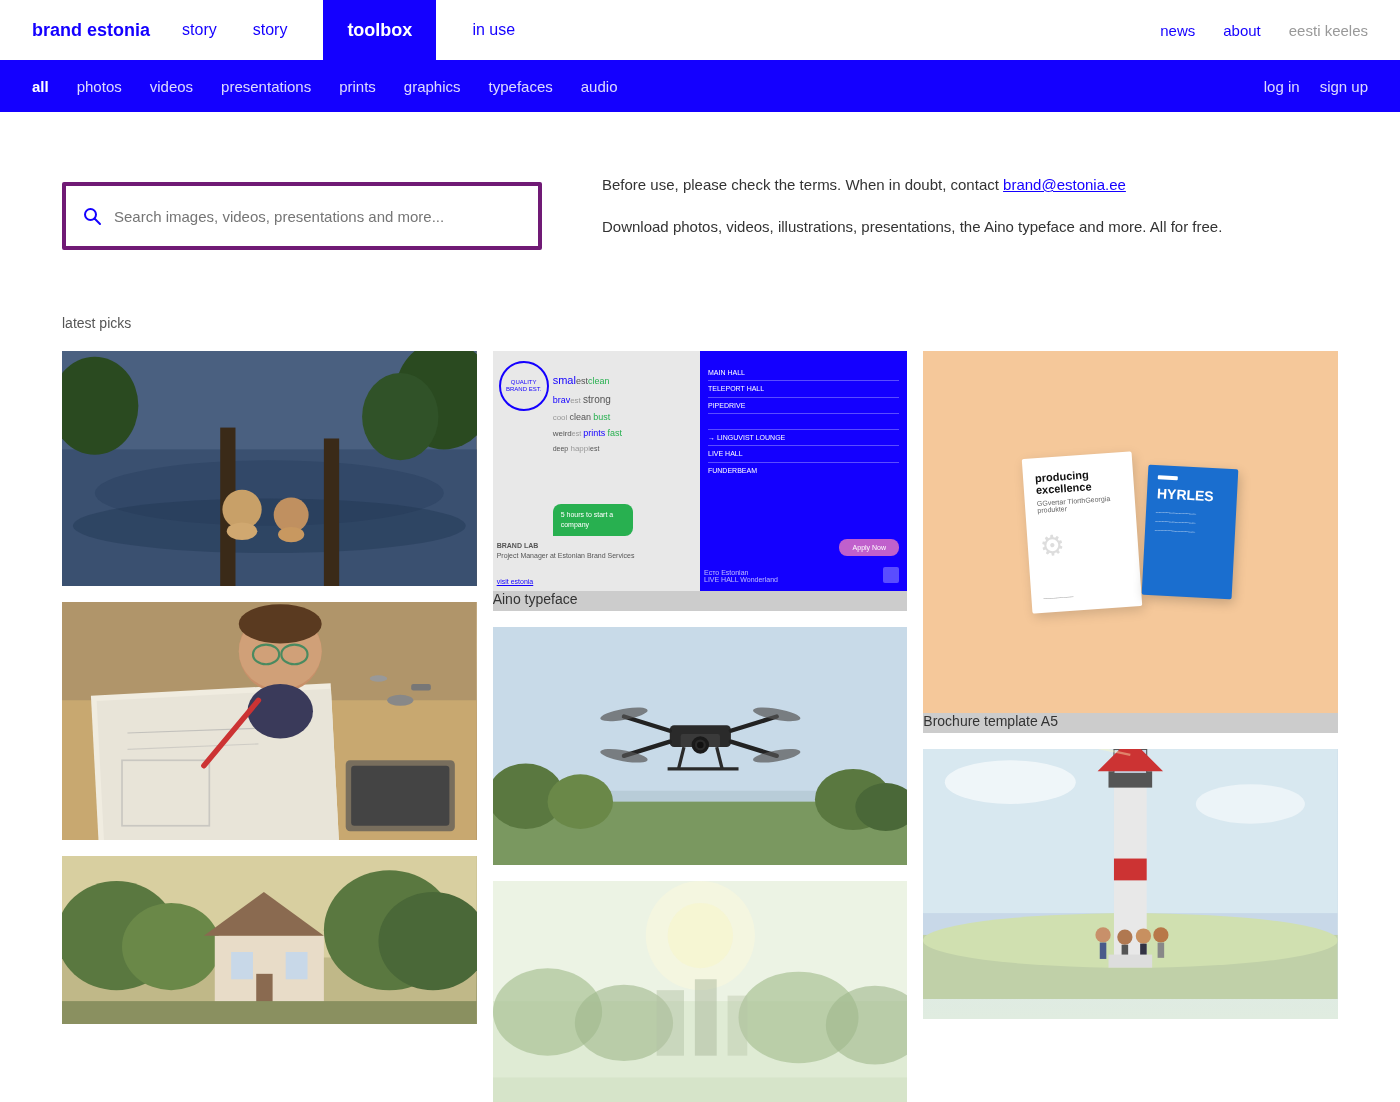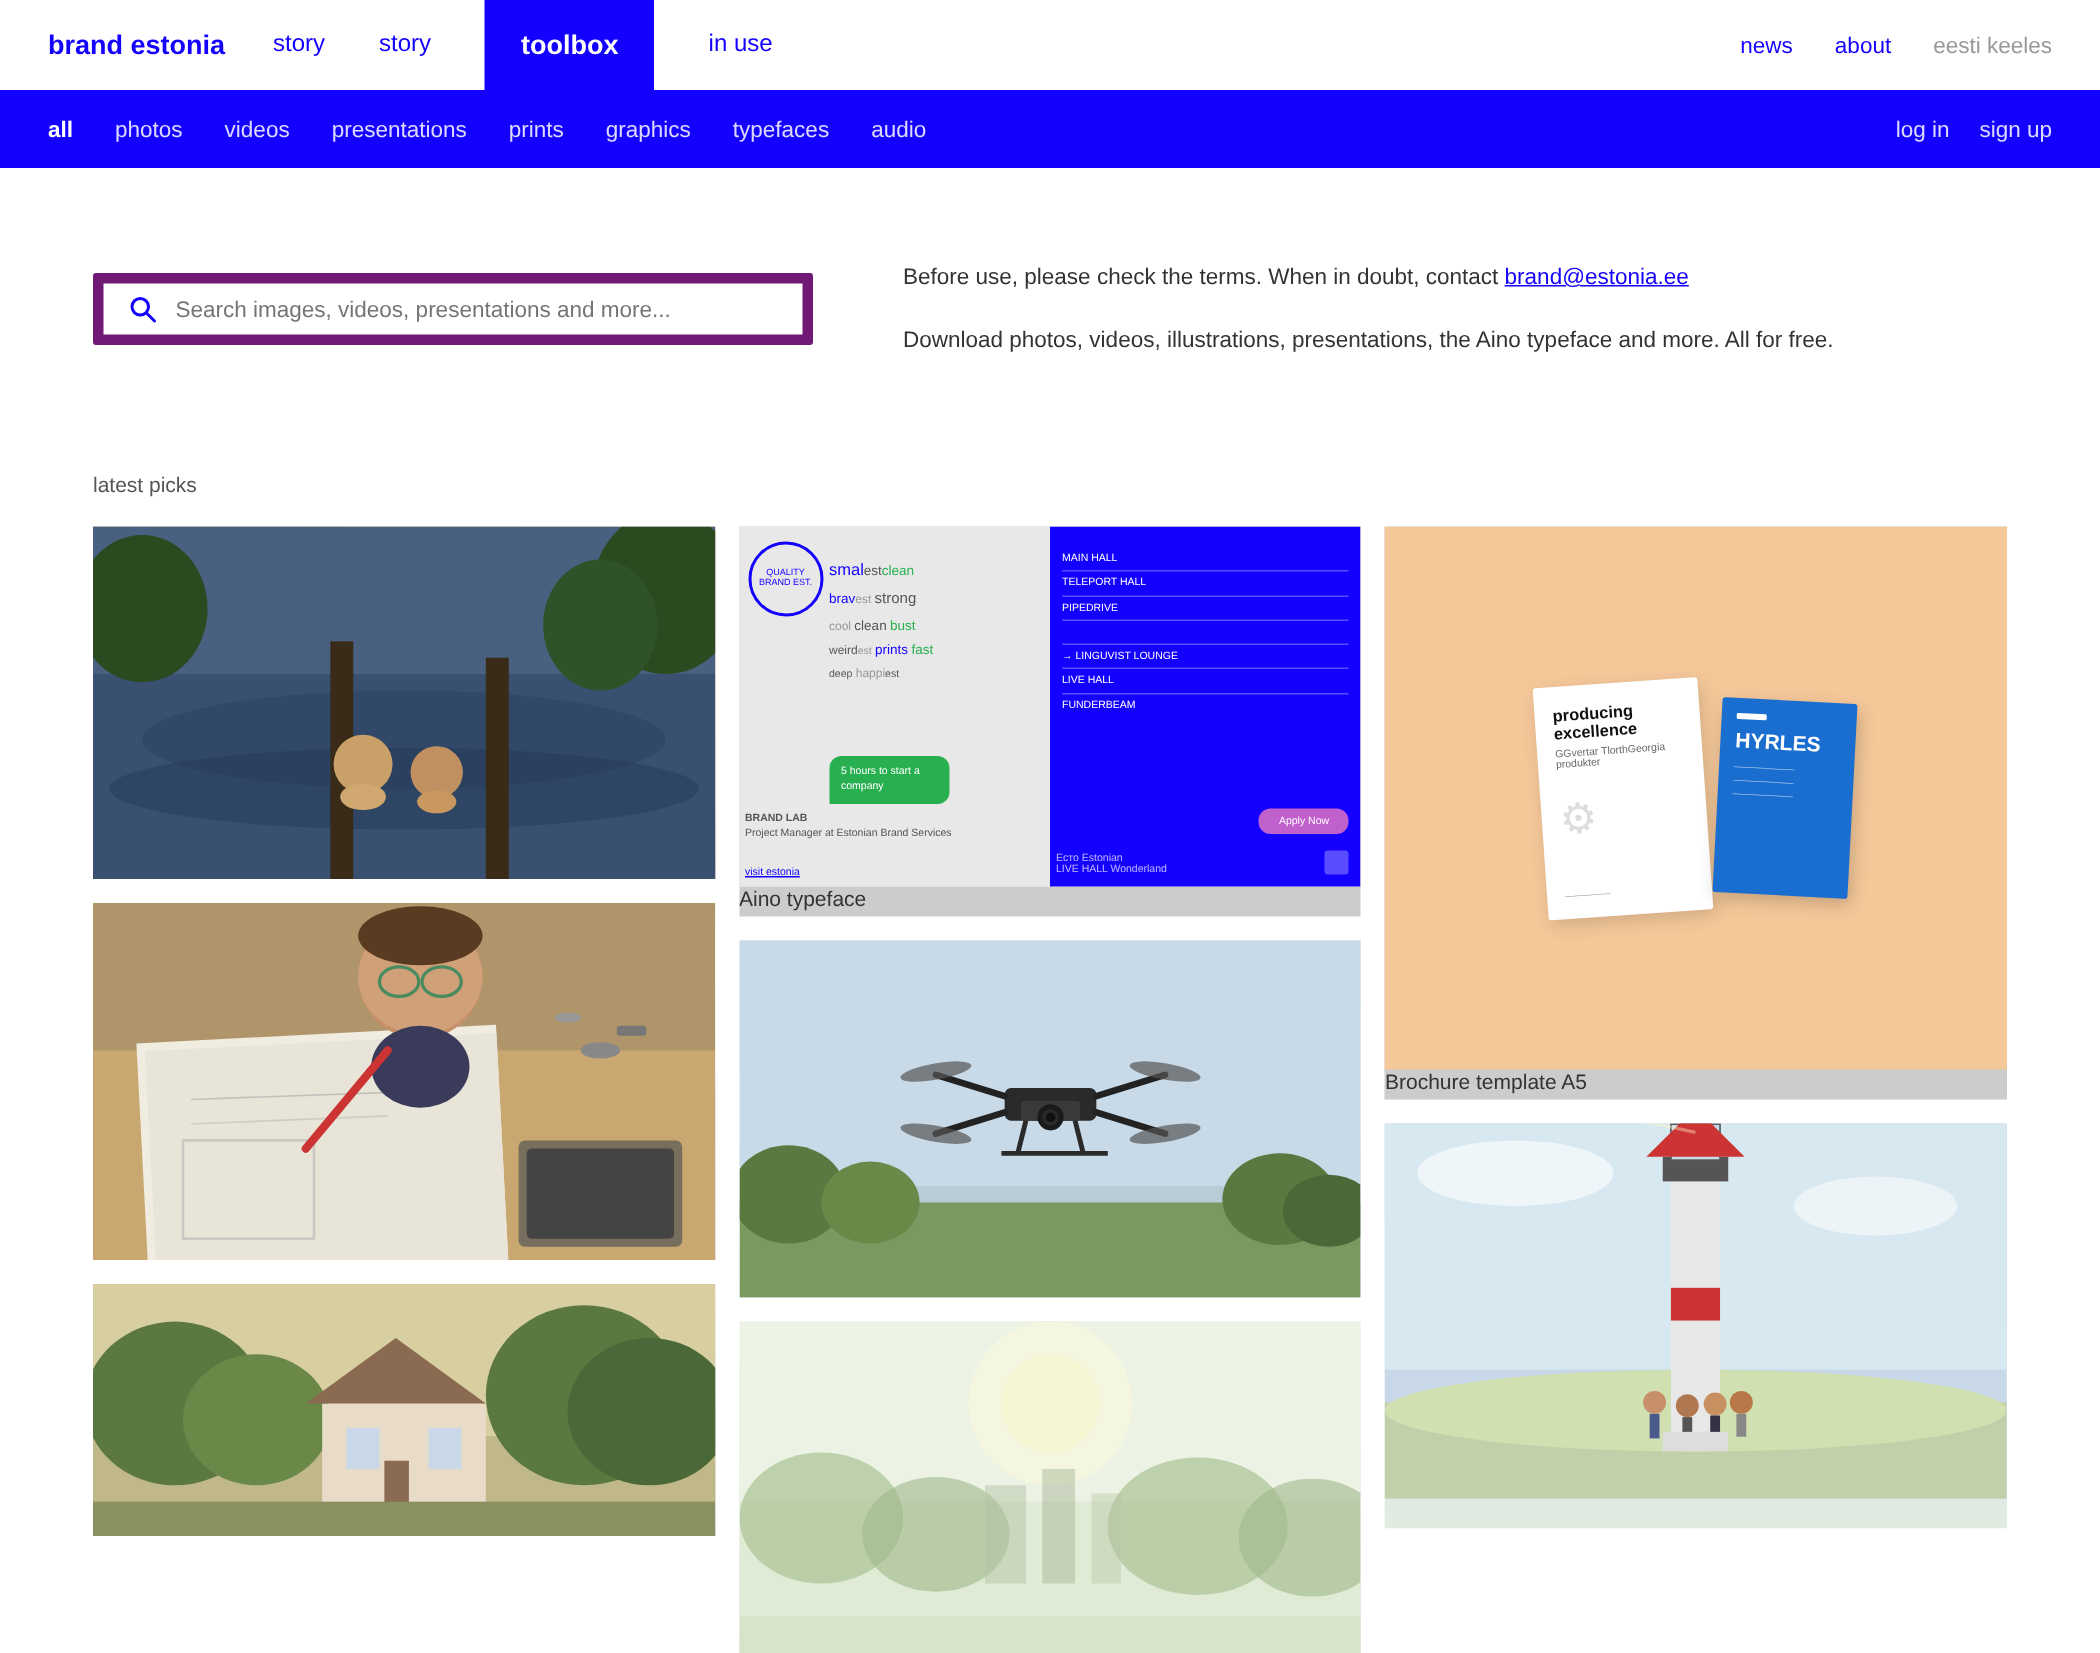--- a/index.html
+++ b/index.html
@@ -105,22 +105,22 @@
       margin-bottom: 60px;
     }
     .search-box {
       flex: 0 0 480px;
       max-width: 480px;
       margin-top: 10px;
     }
     .search-input-wrap {
       display: flex;
       align-items: center;
-      border: 7px solid #701a75;
-      padding: 7px 16px;
+      border: 4px solid #701a75;
+      padding: 20px 16px;
       border-radius: 2px;
     }
     .search-icon-svg {
       width: 20px;
       height: 20px;
       margin-right: 12px;
       flex-shrink: 0;
       color: #1400ff;
     }
     .search-input-wrap input {

